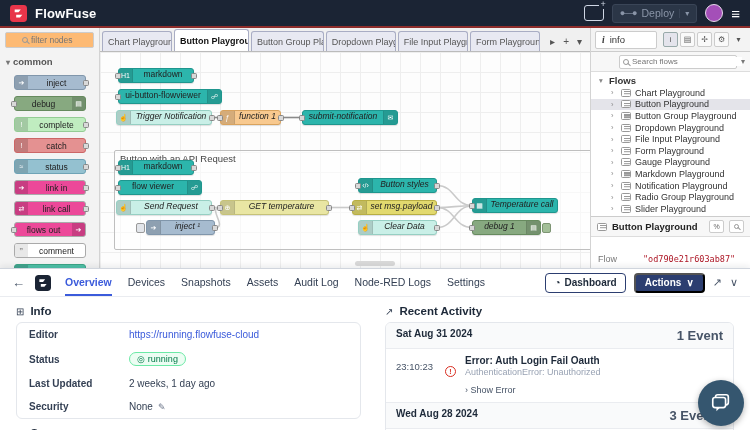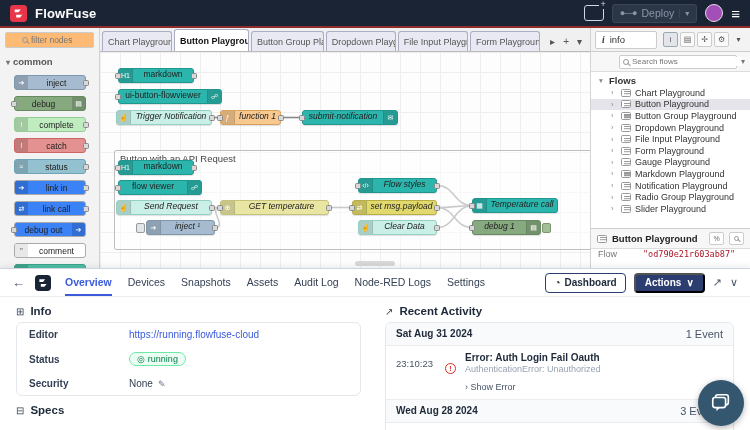--- a/index.html
+++ b/index.html
@@ -30,21 +30,21 @@
   .cat .chev { font-size:8px; color:#777; margin-right:3px;}
   .pal-item { position:relative; width:72px; height:15px; margin:6px 0 0 14px; border-radius:3px; border:1px solid rgba(0,0,0,.25); font-size:8.5px; color:#222; display:flex; align-items:center; }
   .pal-item .nic { width:13px; height:100%; background:rgba(0,0,0,.15); color:#fff; font-size:7px; display:flex; align-items:center; justify-content:center; border-radius:2px 0 0 2px; }
   .pal-item .nic.r { border-radius:0 2px 2px 0; }
   .pal-item .nlabel { flex:1; text-align:center; overflow:hidden; white-space:nowrap; }
   .p { position:absolute; width:6px; height:6px; background:#d9d9d9; border:1px solid #888; border-radius:1.5px; top:calc(50% - 3px); }
   .pl { left:-4px; } .pr { right:-4px; }
 
   .c-inject{background:#A6BBCF;border-color:#8096AB}.c-debug{background:#87A980;border-color:#668A5E}
   .c-complete{background:#C0EDC0;border-color:#94CC94}.c-catch{background:#E49191;border-color:#C66}
-  .c-status{background:#94C1D0;border-color:#6FA3B6}.c-link{background:#3b82f6;border-color:#AAA}
+  .c-status{background:#94C1D0;border-color:#6FA3B6}.c-link{background:#ec4899;border-color:#AAA}
   .c-comment{background:#FFF;border-color:#AAA}.c-project{background:#4EC0A7;border-color:#3DA487}
 
   
   .main { flex:1; display:flex; flex-direction:column; min-width:0; }
   .tabbar { height:24px; background:#f0f0f0; border-bottom:1px solid #bbb; display:flex; align-items:flex-end; padding-left:2px; }
   .tab { height:20px; max-width:86px; min-width:70px; background:#E8E9F2; border:1px solid #A9ADC4; border-bottom:none; border-radius:3px 3px 0 0; margin-right:2px; font-size:9px; color:#555; display:flex; align-items:center; padding:0 5px; white-space:nowrap; overflow:hidden; }
   .tab.active { background:#fff; color:#111; font-weight:bold; height:22px; }
   .tabctl { margin-left:auto; display:flex; gap:8px; padding:0 8px 4px; color:#555; font-size:10px; }
 
   
@@ -82,21 +82,21 @@
   .troot { display:flex; align-items:center; gap:4px; padding:1px 0 1px 8px; font-size:9.5px; color:#333; }
   .titem { display:flex; align-items:center; gap:4px; padding:0 0 0 20px; height:11.6px; font-size:9px; color:#333; white-space:nowrap; }
   .titem.sel { background:#E4E4EA; }
   .tchev { color:#888; font-size:7.5px; width:6px; }
   .fico { width:10px; height:8px; border:1px solid #999; border-radius:1.5px; background:#fff; position:relative; flex-shrink:0;}
   .fico::after { content:""; position:absolute; left:1.5px; top:1.5px; width:6px; height:1.2px; background:#999; box-shadow:0 2.2px 0 #999; }
   .sb-foot { border-top:1px solid #ccc; }
   .sb-foot-head { height:20px; background:#f7f7f7; border-bottom:1px solid #ddd; display:flex; align-items:center; gap:5px; padding:0 6px; }
   .sb-foot-head b { font-size:9.5px; color:#222; flex:1; white-space:nowrap; overflow:hidden;}
   .mini-btn { width:15px; height:13px; border:1px solid #ccc; border-radius:2px; background:#fff; display:flex; align-items:center; justify-content:center; font-size:7px; color:#666; }
-  .proprow { display:flex; height:19px; align-items:flex-start; background:#fff; }
+  .proprow { display:flex; height:19px; align-items:center; background:#fff;margin-top:12px; }
   .proprow .pl2 { width:52px; padding-left:7px; color:#777; font-size:9px; }
   .proprow .pv { font-family:"DejaVu Sans Mono",monospace; font-size:8.5px; color:#AD1625; white-space:nowrap; }
 
   
   .dash { height:162px; background:#fff; border-top:1px solid #D0D5DD; box-shadow:0 -2px 6px rgba(16,24,40,.08); position:relative; }
   .dash-head { height:28px; display:flex; align-items:center; gap:10px; padding:0 12px; border-bottom:1px solid #EAECF0; }
   .back { color:#475467; font-size:13px; }
   .dlogo { width:16px; height:16px; border-radius:3px; overflow:hidden; flex-shrink:0;}
   .dtabs { display:flex; gap:16px; margin-left:4px; }
   .dtab { font-size:10.5px; color:#344054; padding:7px 0 6px; }
@@ -114,21 +114,21 @@
   .card { border:1px solid #E4E7EC; border-radius:6px; background:#fff; overflow:hidden; }
   .irow { display:flex; align-items:center; padding:6px 12px; font-size:10px; }
   .ilabel { width:100px; color:#344054; font-weight:bold; flex-shrink:0;}
   .ival { color:#344054; }
   .link { color:#3B5BDB; }
   .pill { display:inline-flex; align-items:center; gap:3px; border:1px solid #6CE9A6; background:#ECFDF3; color:#027A48; border-radius:10px; padding:1px 7px; font-size:9px; }
   .editic { color:#667085; font-size:9px; margin-left:5px; }
   .specs { display:flex; align-items:center; gap:6px; font-size:11.5px; font-weight:bold; color:#1D2939; margin-top:8px; }
 
   .drow-date { display:flex; padding:5px 10px; background:#F9FAFB; border-bottom:1px solid #EAECF0; font-size:10px; font-weight:bold; color:#1D2939; }
-  .dcount { margin-left:auto; font-weight:normal; font-size:11px; color:#475467;text-align:right; }
+  .dcount { margin-left:auto; font-weight:bold; font-size:13px; color:#475467;text-align:right; }
   .evt { display:flex; gap:8px; padding:6px 10px 7px; border-bottom:1px solid #EAECF0; align-items:flex-start;}
   .etime { width:40px; font-size:9.5px; color:#475467; padding-top:6px; flex-shrink:0;}
   .eic { width:13px; padding-top:5px; flex-shrink:0; text-align:center;}
   .err-ic { display:inline-flex; width:11px; height:11px; border:1.4px solid #D92D20; border-radius:50%; color:#D92D20; font-size:7px; align-items:center; justify-content:center; font-weight:bold;}
   .ebody { flex:1; min-width:0;}
   .etitle { font-size:10px; font-weight:bold; color:#1D2939; }
   .esub { font-size:9px; color:#98A2B3; margin-top:1px;}
   .elink { font-size:9px; color:#475467; margin-top:8px;}
   .euser { font-size:9.5px; color:#475467; padding-top:8px;}
 
@@ -193,21 +193,21 @@
         <span class="nic">➔</span>
         <span class="nlabel">link in</span>
         <i class="p pr"></i>
       </div>
     <div class="pal-item c-link">
         <span class="nic">⇄</span>
         <span class="nlabel">link call</span>
         <i class="p pr"></i>
       </div>
     <div class="pal-item c-link">
-        <span class="nlabel">debug out</span>
+        <span class="nlabel">flows out</span>
         <span class="nic r">➔</span>
         <i class="p pl"></i>
       </div>
     <div class="pal-item c-comment">
         <span class="nic" style="background:#e8e8e8;color:#999">❞</span>
         <span class="nlabel">comment</span>
       </div>
     <div class="pal-item c-project">
         <span class="nic">➥</span>
         <span class="nlabel">project in</span>
@@ -317,21 +317,21 @@
           <i class="p pr"></i>
         </div>
       <div class="nr-node n-grayblue" style="left:46px;top:168px;width:69px">
           <span class="btn-sq l"></span>
           <span class="nic">➔</span>
           <span class="nlabel it">inject ¹</span>
           <i class="p pr"></i>
         </div>
       <div class="nr-node n-teal" style="left:258px;top:126px;width:79px">
           <span class="nic">‹/›</span>
-          <span class="nlabel it">Flow styles</span>
+          <span class="nlabel it">Button styles</span>
           <i class="p pl"></i>
           <i class="p pr"></i>
         </div>
       <div class="nr-node n-pale" style="left:258px;top:168px;width:79px">
           <span class="nic">☝</span>
           <span class="nlabel it">Clear Data</span>
           <i class="p pr"></i>
         </div>
       <div class="nr-node n-teal" style="left:372px;top:146px;width:86px">
           <span class="nic">▦</span>
@@ -492,20 +492,24 @@
           <span class="ival link">https://running.flowfuse-cloud</span>
         </div>
         <div class="irow">
           <span class="ilabel">Status</span>
           <span class="pill">
               <span>◎</span>
               <span>running</span>
             </span>
         </div>
         <div class="irow">
+          <span class="ilabel">Last Updated</span>
+          <span class="ival">2 weeks, 1 day ago</span>
+        </div>
+        <div class="irow">
           <span class="ilabel">Security</span>
           <span class="ival">None</span>
           <span class="editic">✎</span>
         </div>
       </div>
       <div class="specs">
           <span class="sect-ic">⊟</span>
           <span>Specs</span>
         </div>
     </div>

